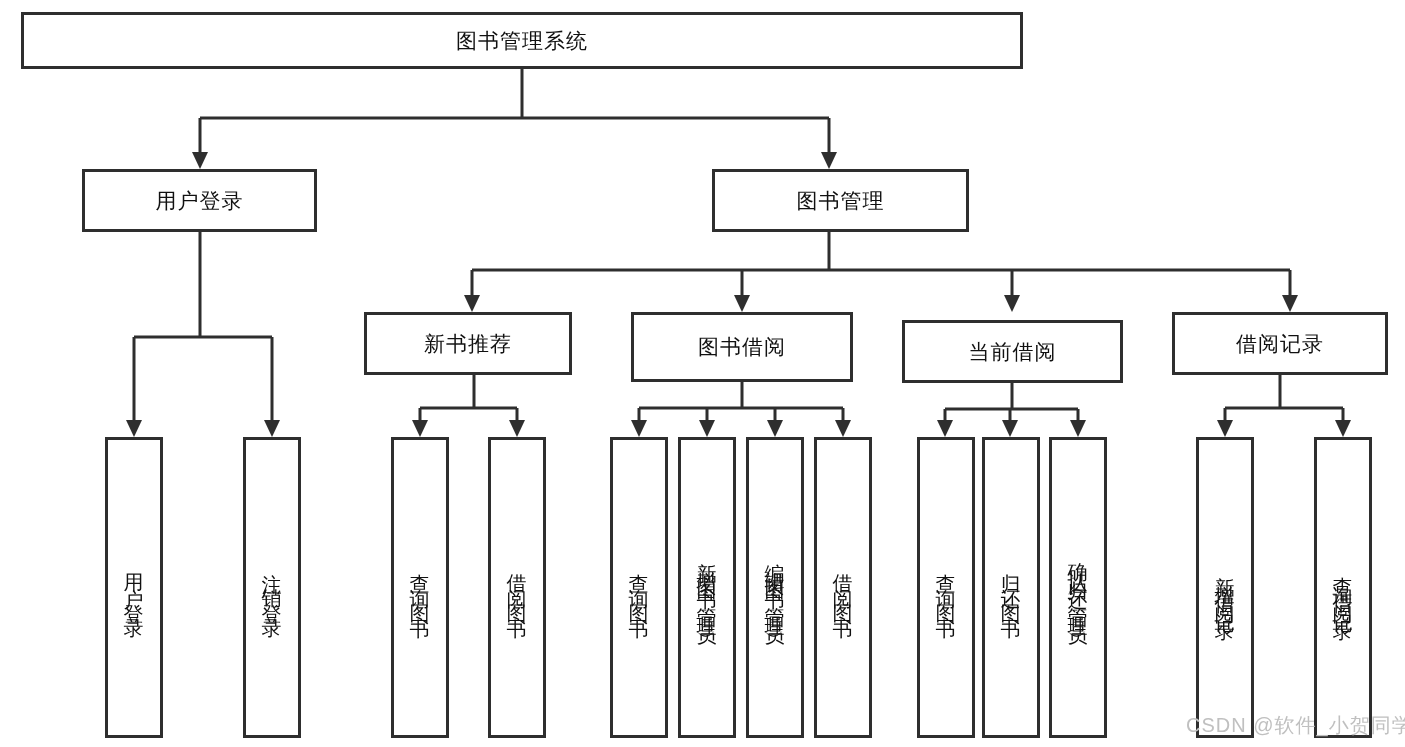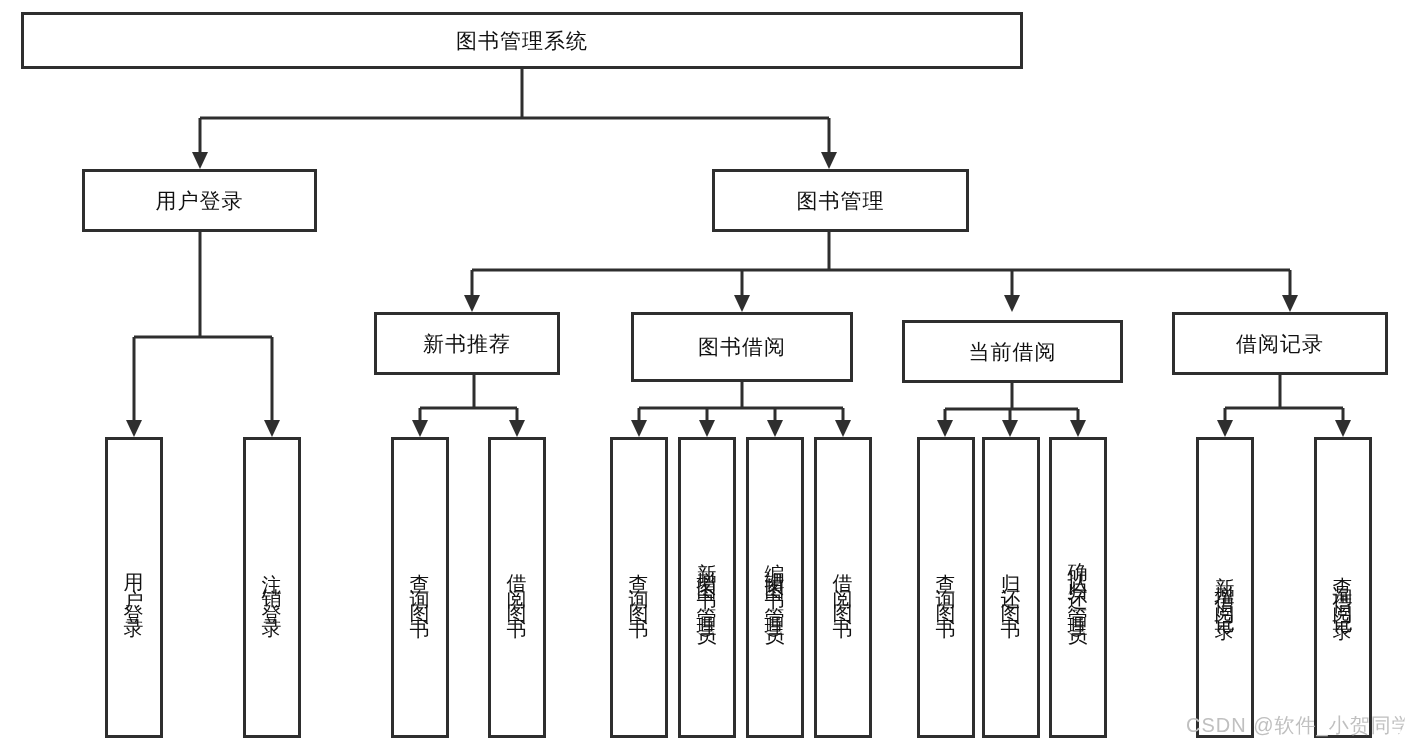--- a/index.html
+++ b/index.html
@@ -4,21 +4,20 @@
 <style>
   html, body { margin: 0; padding: 0; background: #ffffff; }
   #canvas {
     position: relative;
     width: 1405px;
     height: 747px;
     background: #ffffff;
     overflow: hidden;
     font-family: "Liberation Sans", sans-serif;
     color: #111111;
-    border-radius: 31px;
   }
   .box {
     position: absolute;
     box-sizing: border-box;
     border: 3px solid #2e2e2e;
     background: #ffffff;
     display: flex;
     align-items: center;
     justify-content: center;
   }
@@ -102,21 +101,21 @@
     <span class="hlabel">图书管理系统</span>
   </div>
 
   <div class="box" style="left:82px; top:169px; width:235px; height:63px">
     <span class="hlabel">用户登录</span>
   </div>
   <div class="box" style="left:712px; top:169px; width:257px; height:63px">
     <span class="hlabel">图书管理</span>
   </div>
 
-  <div class="box" style="left:374px; top:312px; width:186px; height:63px">
+  <div class="box" style="left:364px; top:312px; width:208px; height:63px">
     <span class="hlabel">新书推荐</span>
   </div>
   <div class="box" style="left:631px; top:312px; width:222px; height:70px">
     <span class="hlabel">图书借阅</span>
   </div>
   <div class="box" style="left:902px; top:320px; width:221px; height:63px">
     <span class="hlabel">当前借阅</span>
   </div>
   <div class="box" style="left:1172px; top:312px; width:216px; height:63px">
     <span class="hlabel">借阅记录</span>

